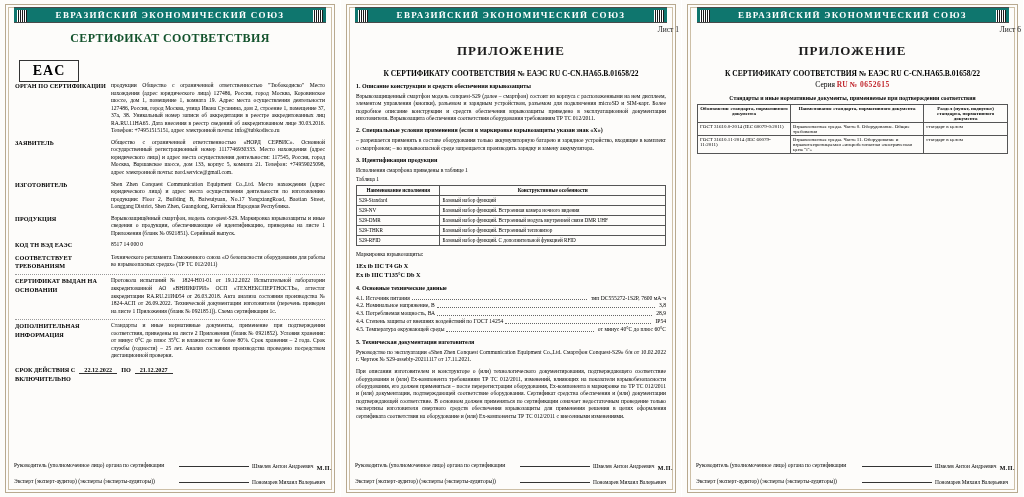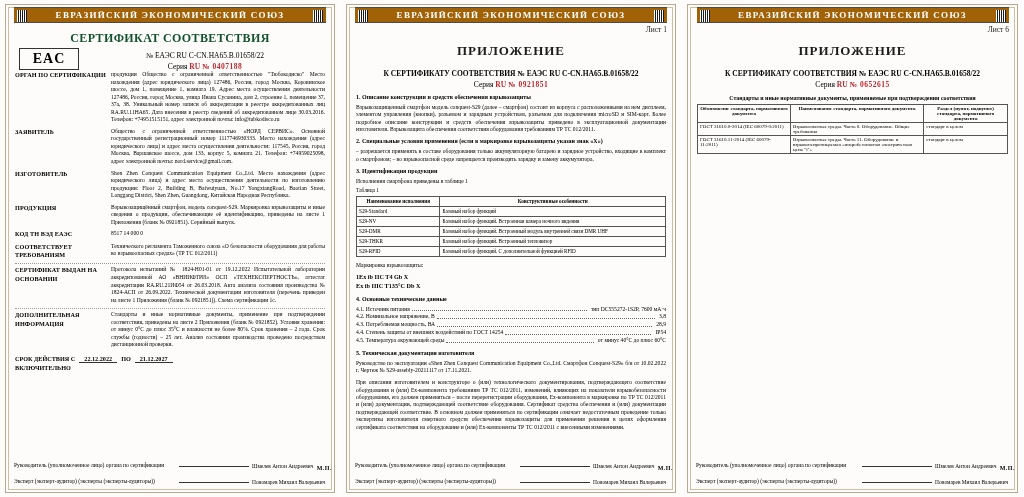--- a/index.html
+++ b/index.html
@@ -33,42 +33,42 @@
     border:1px solid #cdbfa6;
   }
   .content { position:relative; z-index:2; padding:2px 7px; }
 
   
   .banner {
     position:relative;
     margin:1px auto 2px auto;
     width:96%;
     height:16px;
-    background:#a16207;
+    background:#0f766e;
     border-top:1px solid #4a4a4a;
     border-bottom:1px solid #4a4a4a;
     display:flex; align-items:center; justify-content:center;
   }
   .banner span {
     color:#ffffff;
     font-size:9px;
     letter-spacing:1.3px;
     font-weight:bold;
     font-family:"Liberation Serif", serif;
     white-space:nowrap;
   }
   .banner .wing {
     position:absolute; top:2px; width:10px; height:12px;
     background:repeating-linear-gradient(90deg,#fff 0 1px,#1b1b1b 1px 2px);
   }
   .banner .wing.l { left:3px; }
   .banner .wing.r { right:3px; }
 
   .sheet-no {
-    position:absolute; right:14px; top:25px;
+    position:absolute; right:2px; top:25px;
     font-size:7.5px; color:#222;
   }
 
   
   .doc-title {
     text-align:center;
     font-size:12px;
     font-weight:bold;
     letter-spacing:.4px;
     color:#14532d;
@@ -84,21 +84,21 @@
   .cert-no {
     text-align:center; font-size:7.5px; margin-top:3px;
   }
   .serial {
     text-align:center; font-size:7.5px; margin-top:2px;
   }
   .serial .red { color:#c1272d; font-weight:bold; }
   .serial .num { color:#c1272d; font-weight:bold; letter-spacing:.5px; }
 
   
-  .eac-row { display:flex; align-items:flex-start; margin-top:2px; }
+  .eac-row { display:flex; align-items:flex-start; margin-top:14px; }
   .eac-mark {
     width:60px; text-align:center;
     border:1px solid #333; padding:2px 0;
     font-size:14px; font-weight:bold; letter-spacing:1px;
     font-family:"Liberation Serif", serif;
     margin-left:4px;
   }
   .eac-right { flex:1; padding-left:6px; }
 
   
@@ -177,31 +177,20 @@
       <span class="wing l"></span>
       <span>ЕВРАЗИЙСКИЙ ЭКОНОМИЧЕСКИЙ СОЮЗ</span>
       <span class="wing r"></span>
     </div>
 
     <div class="content">
       <div class="doc-title">СЕРТИФИКАТ СООТВЕТСТВИЯ</div>
 
       <div class="eac-row">
         <div class="eac-mark">EAC</div>
-        <div class="eac-right">
-          <div class="cert-no">
-            <span>№ ЕАЭС</span>
-            <span>RU C-CN.НА65.В.01658/22</span>
-          </div>
-          <div class="serial">
-            <span>Серия</span>
-            <span class="red">RU</span>
-            <span class="num">№ 0407188</span>
-          </div>
-        </div>
       </div>
 
       <div>
         <div class="frow">
           <div class="flabel">ОРГАН ПО СЕРТИФИКАЦИИ</div>
           <div class="fval">продукции Общество с ограниченной ответственностью "Тюбокодиско" Место нахождения (адрес юридического лица) 127486, Россия, город Москва, Коровинское шоссе, дом 1, помещение 1, комната 19. Адрес места осуществления деятельности 127486, Россия, город Москва, улица Ивана Сусанина, дом 2, строение 1, помещение 37, 37а, 38. Уникальный номер записи об аккредитации в реестре аккредитованных лиц RA.RU.11НА65. Дата внесения в реестр сведений об аккредитованном лице 30.03.2016. Телефон: +74951515151, адрес электронной почты: info@tubkodisco.ru</div>
         </div>
         <div class="frow">
           <div class="flabel">ЗАЯВИТЕЛЬ</div>
           <div class="fval">Общество с ограниченной ответственностью «НОРД СЕРВИС». Основной государственный регистрационный номер 1117746930333. Место нахождения (адрес юридического лица) и адрес места осуществления деятельности: 117545, Россия, город Москва, Варшавское шоссе, дом 133, корпус 5, комната 21. Телефон: +74959025098, адрес электронной почты: nord.service@gmail.com.</div>
@@ -271,25 +260,20 @@
       <span>ЕВРАЗИЙСКИЙ ЭКОНОМИЧЕСКИЙ СОЮЗ</span>
       <span class="wing r"></span>
     </div>
     <div class="sheet-no">Лист 1</div>
 
     <div class="content">
       <div class="doc-title app">ПРИЛОЖЕНИЕ</div>
       <div class="sub-title">
         <span>К СЕРТИФИКАТУ СООТВЕТСТВИЯ № ЕАЭС</span>
         <span>RU C-CN.НА65.В.01658/22</span>
-      </div>
-      <div class="serial">
-        <span>Серия</span>
-        <span class="red">RU</span>
-        <span class="num">№ 0921851</span>
       </div>
 
       <div class="sec">
         <h4>1.  Описание конструкции и средств обеспечения взрывозащиты</h4>
         <p>Взрывозащищенный смартфон модель conquest-S29 (далее – смартфон) состоит из корпуса с расположенными на нем дисплеем, элементом управления (кнопки), разъемом и зарядным устройством, разъемом для подключения microSD и SIM-карт. Более подробное описание конструкции и средств обеспечения взрывозащиты приведено в эксплуатационной документации изготовителя. Взрывозащита обеспечения соответствия оборудования требованиям ТР ТС 012/2011.</p>
       </div>
 
       <div class="sec">
         <h4>2.  Специальные условия применения (если в маркировке взрывозащиты указан знак «Х»)</h4>
         <p>– разрешается применять в составе оборудования только аккумуляторную батарею и зарядное устройство, входящие в комплект о смартфоном; – во взрывоопасной среде запрещается производить зарядку и замену аккумулятора.</p>

